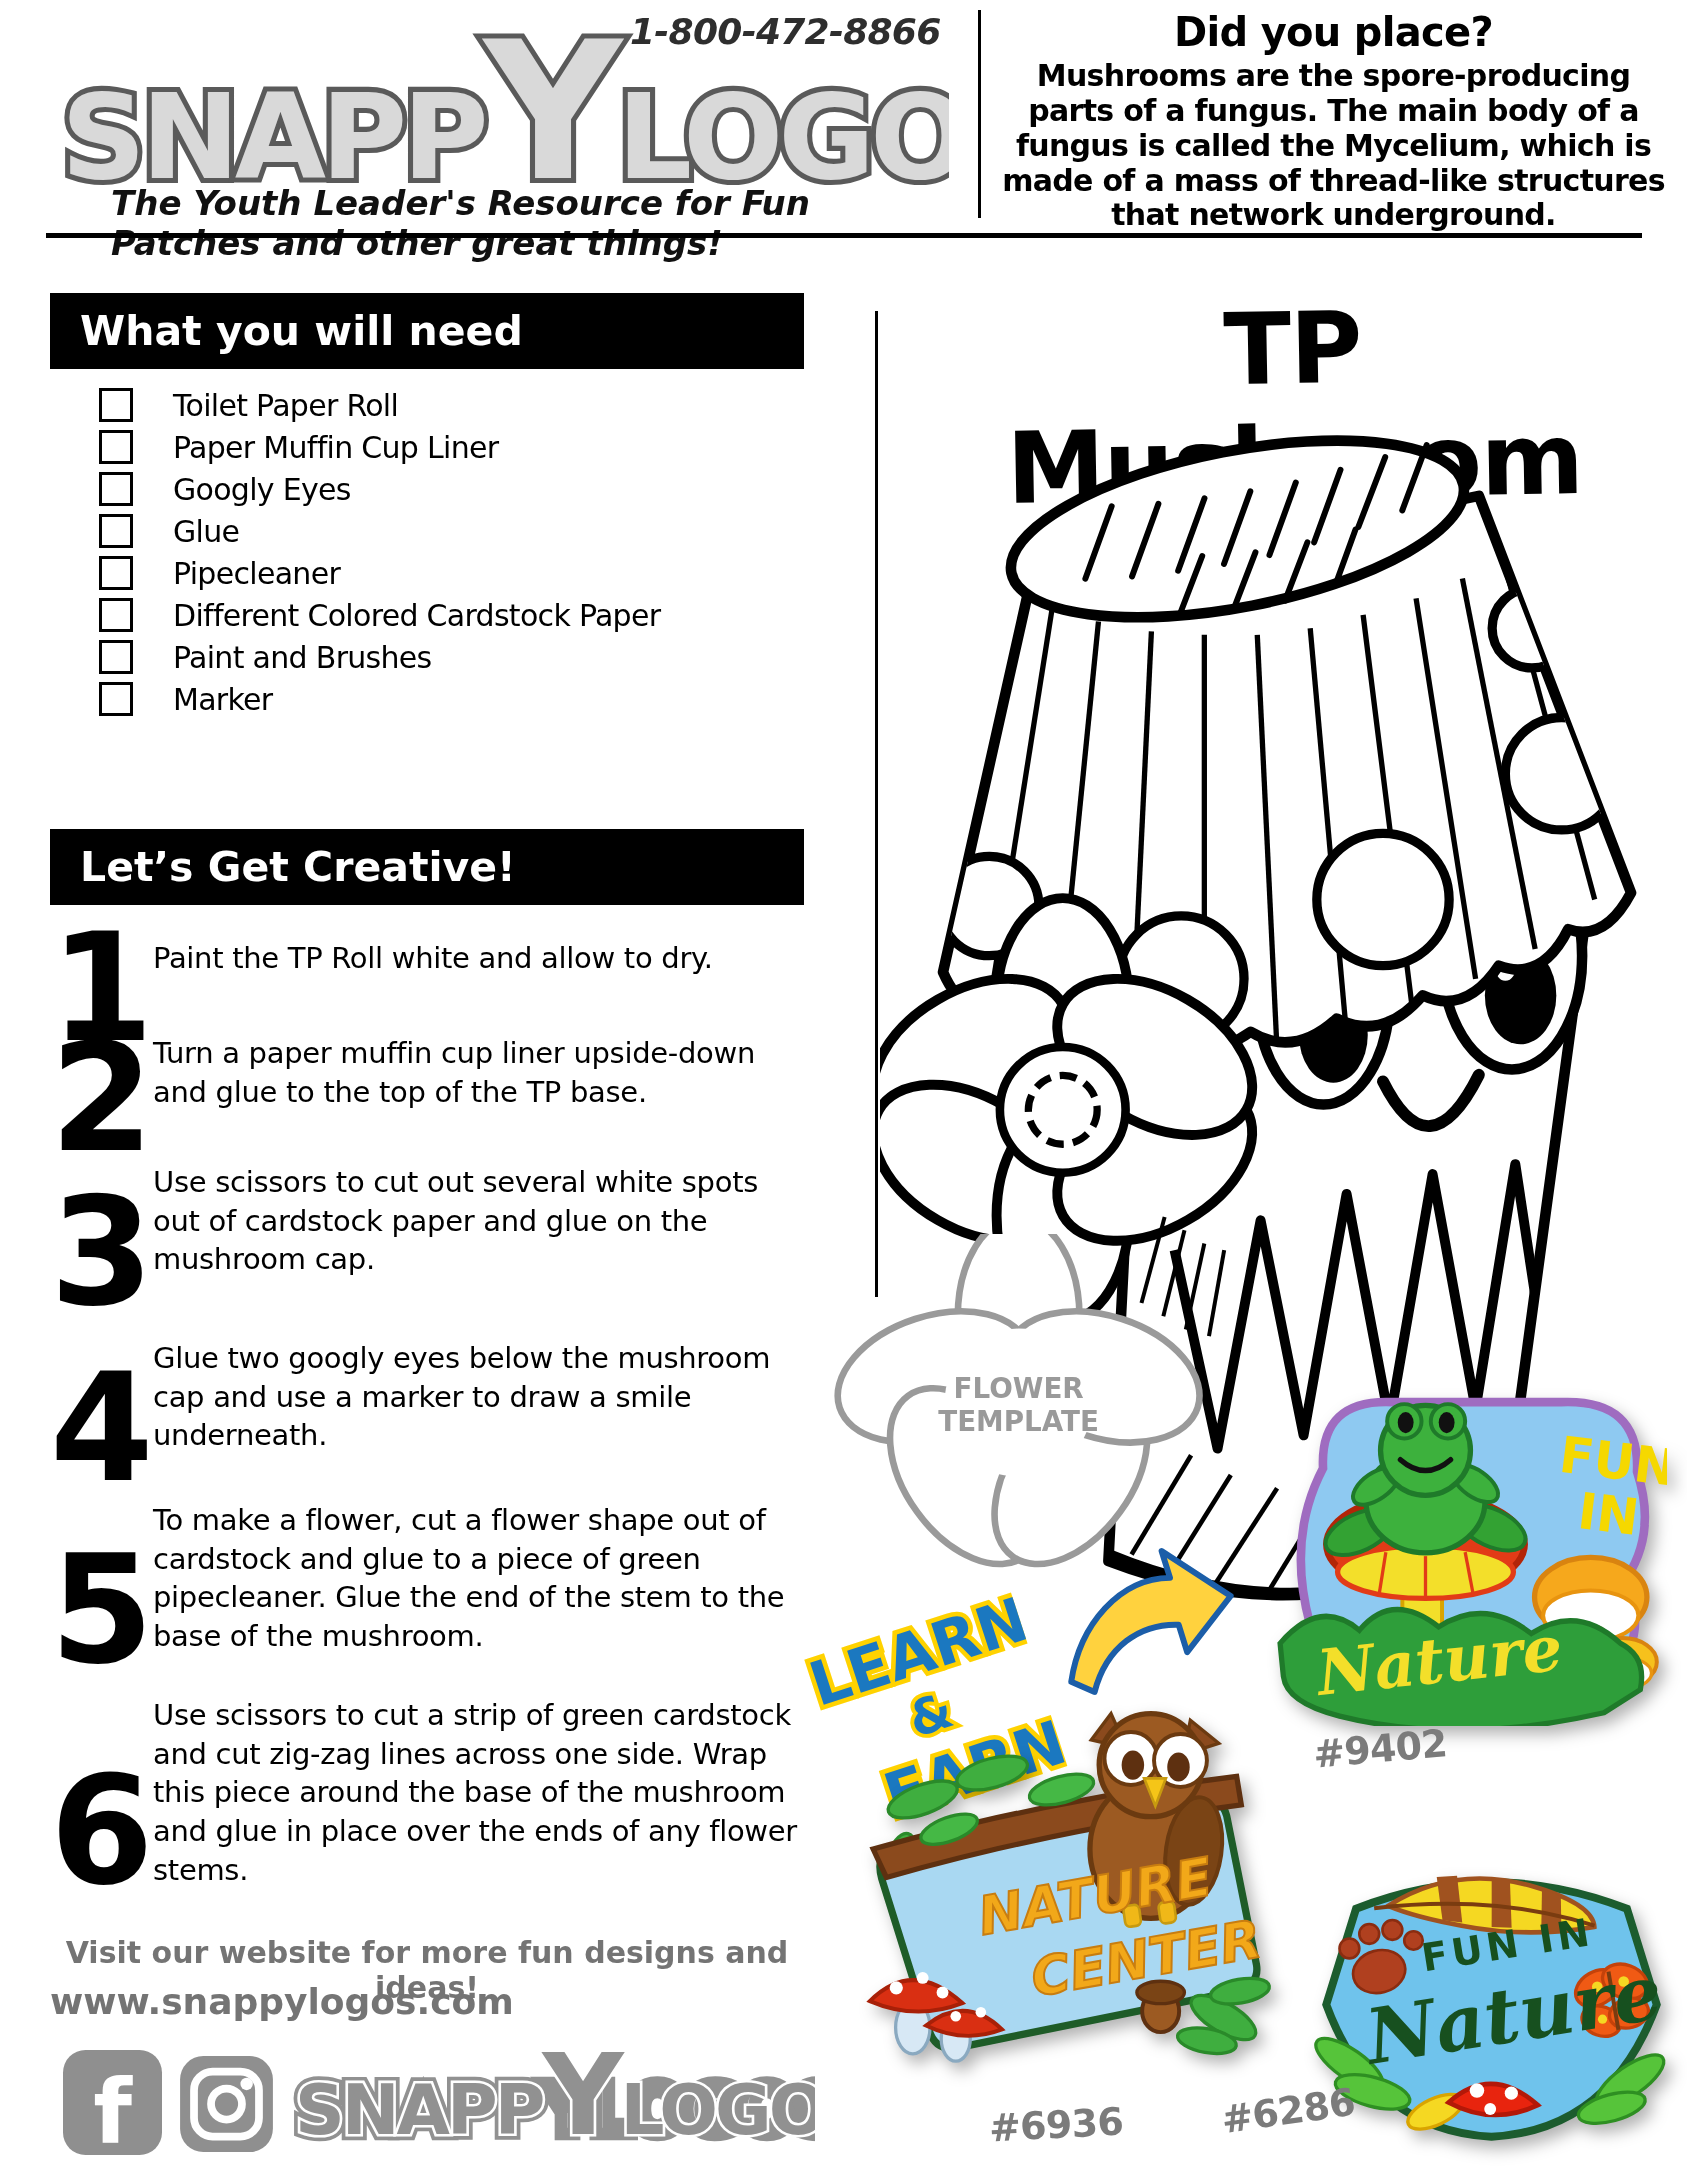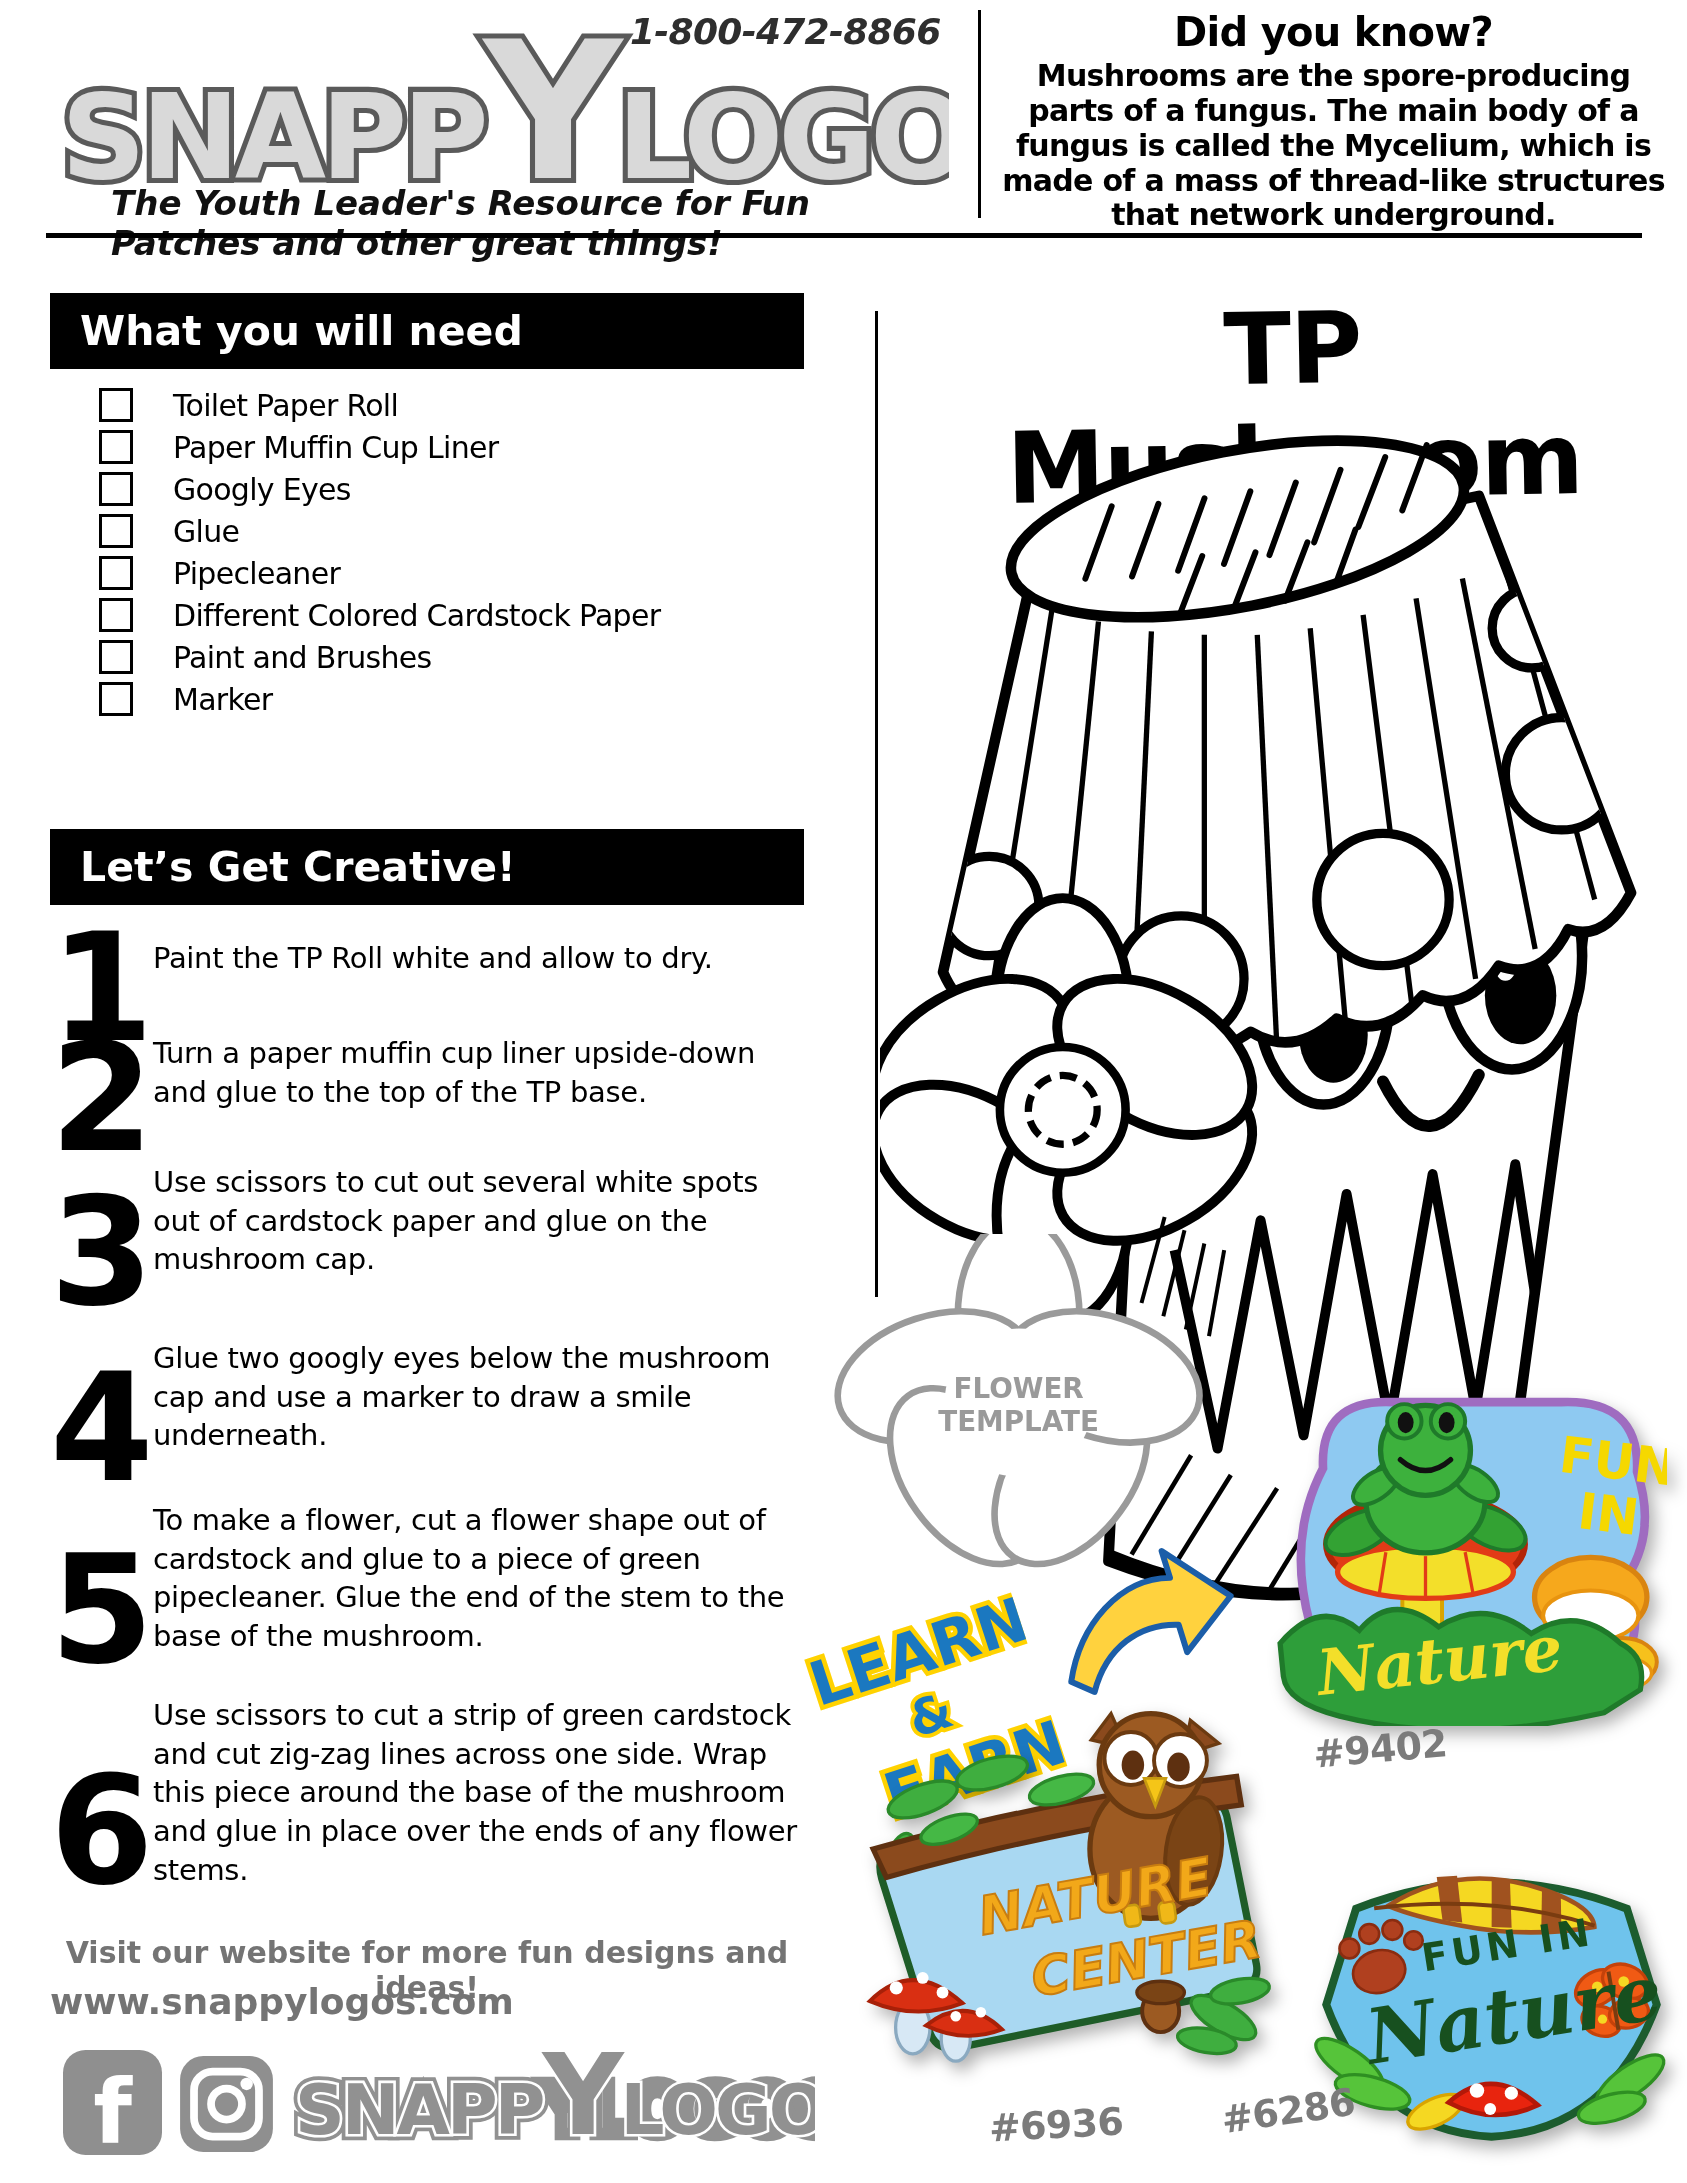--- a/index.html
+++ b/index.html
@@ -70,21 +70,21 @@
 
 <div class="page">
 
   <svg class="logo-top" viewBox="0 0 1400 310">
     <text x="8" y="240" font-family="DejaVu Sans, sans-serif" font-weight="bold" font-size="185" letter-spacing="-8" fill="#d9d9d9" stroke="#5a5a5a" stroke-width="16" paint-order="stroke"><tspan>SNAPP</tspan><tspan font-size="300">Y</tspan><tspan>LOGOS</tspan></text>
   </svg>
   <div class="phone">1-800-472-8866</div>
   <div class="tagline">The Youth Leader's Resource for Fun Patches and other great things!</div>
   <div class="vdiv-top"></div>
   <div class="dyk">
-    <div class="dyk-title">Did you know?</div>
+    <div class="dyk-title">Did you place?</div>
     <div class="dyk-body">Mushrooms are the spore-producing parts of a fungus.  The main body of a fungus is called the Mycelium, which is made of a mass of thread-like structures that network underground.</div>
   </div>
   <div class="hrule"></div>
 
   <div class="bar bar1">What you will need</div>
 
   <div class="check-list">
     <div class="check-row">
         <span class="checkbox"></span>
         <span class="check-label">Toilet Paper Roll</span>

